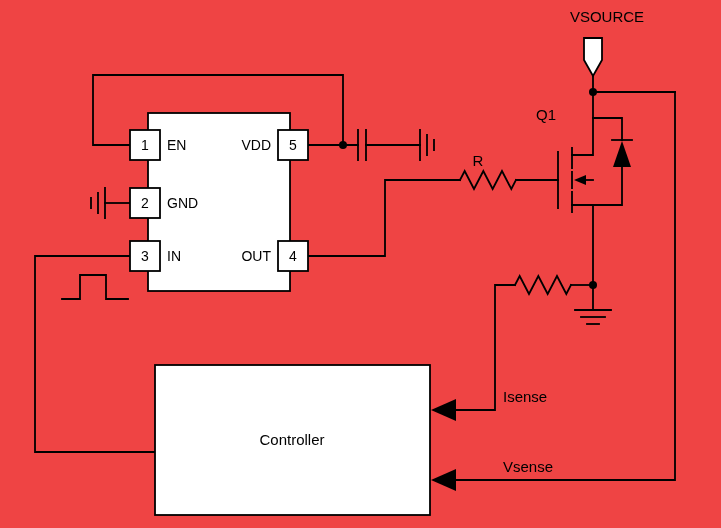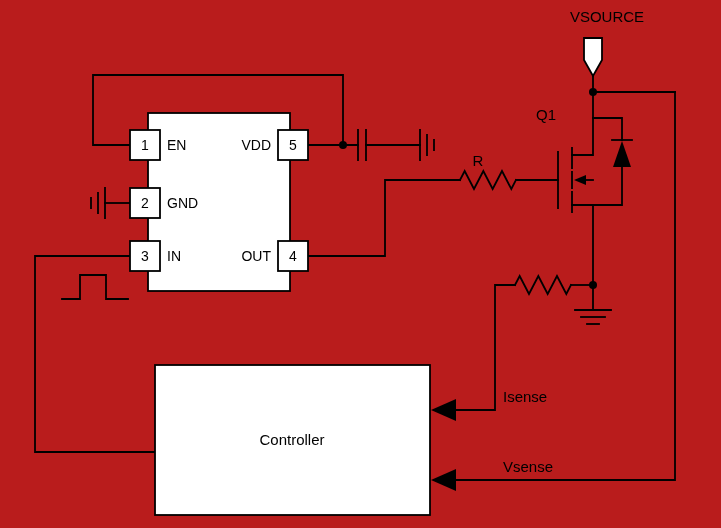--- a/index.html
+++ b/index.html
@@ -4,21 +4,21 @@
 <style>
   html, body {
     margin: 0;
     padding: 0;
     background: #ffffff;
   }
   .stage {
     position: relative;
     width: 721px;
     height: 528px;
-    background: #b91c1c;
+    background: #ef4444;
     overflow: hidden;
   }
   svg {
     display: block;
   }
   .wire {
     stroke: #000000;
     stroke-width: 1.8;
     fill: none;
     stroke-linecap: square;

